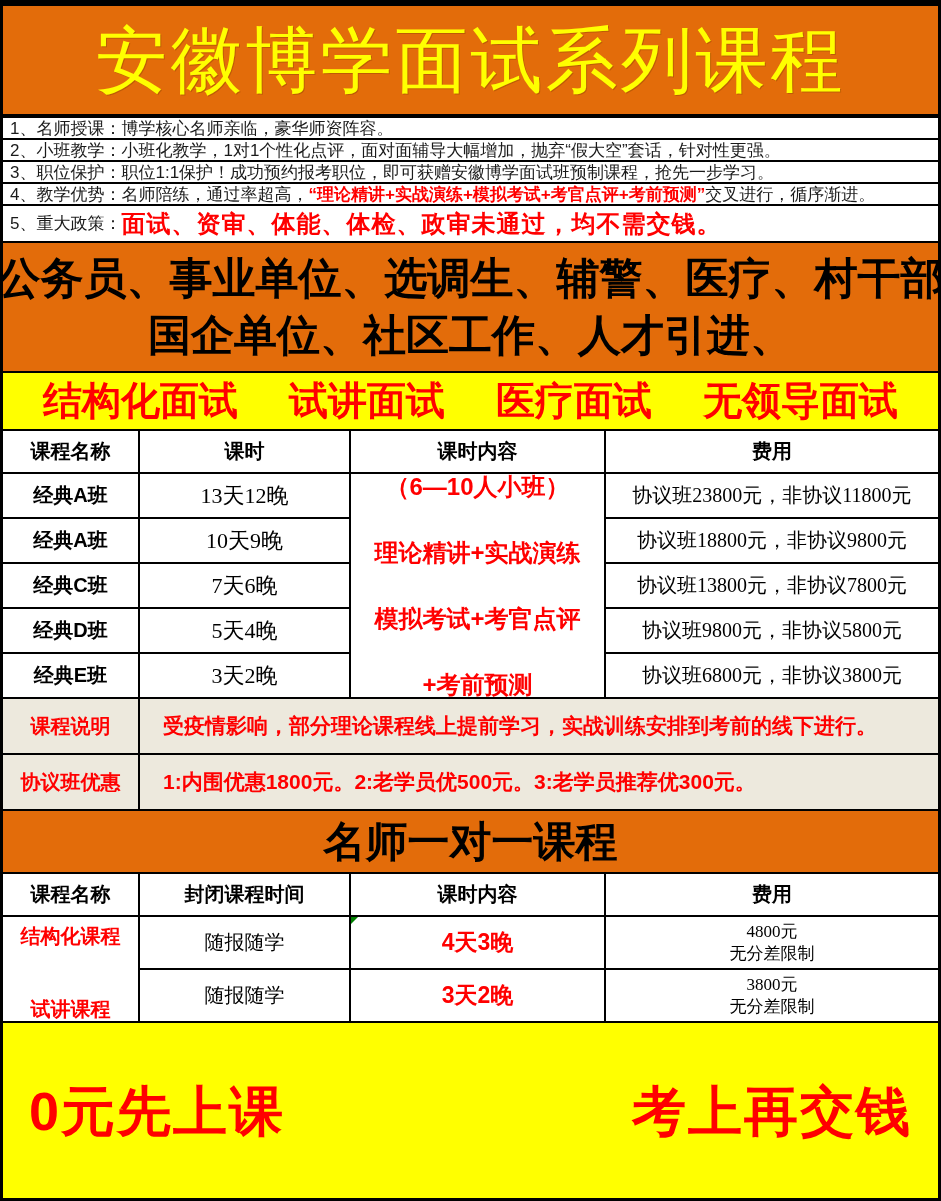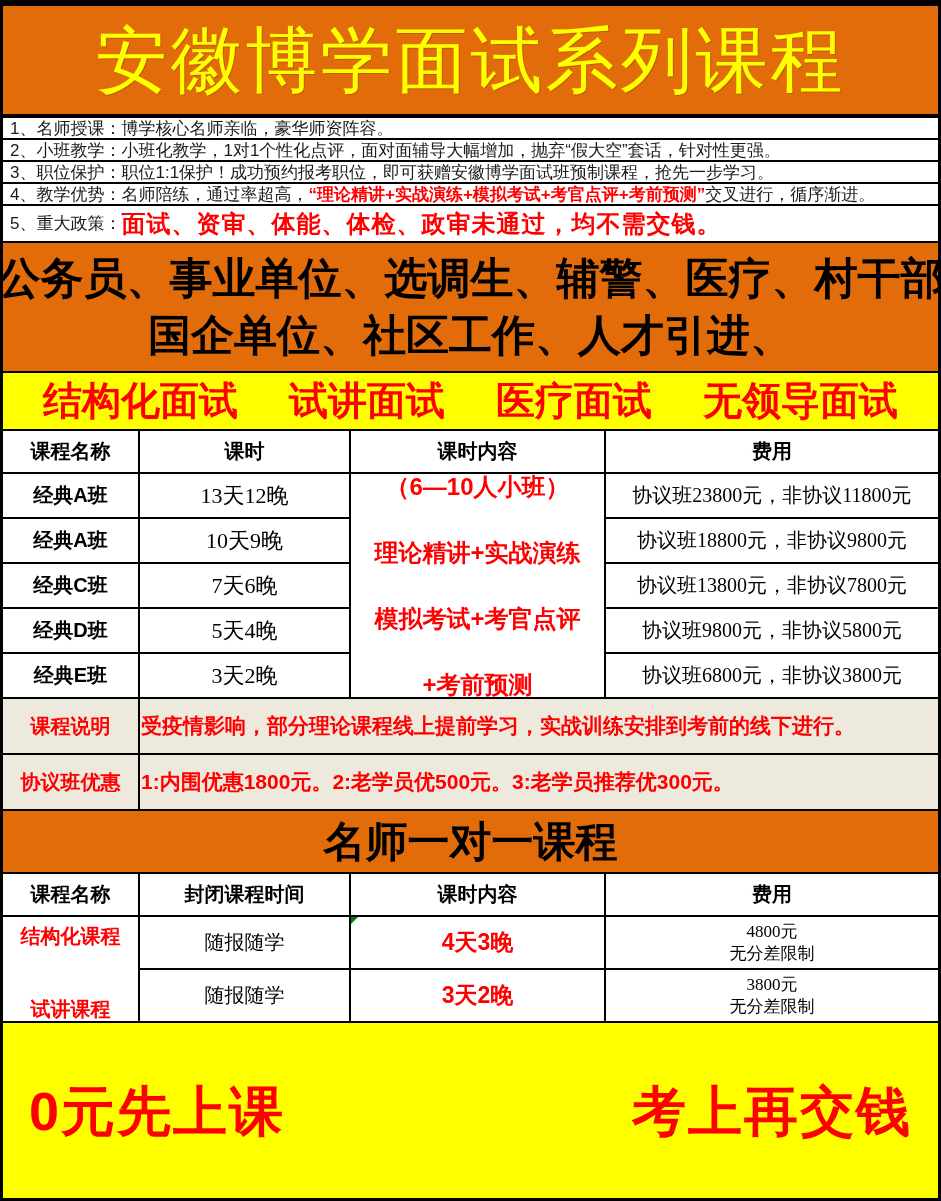--- a/index.html
+++ b/index.html
@@ -93,21 +93,21 @@
     display:grid; grid-template-columns:137px 1fr;
     height:56px; flex:0 0 56px;
     background:var(--beige); border-bottom:2px solid #000;
   }
   .note-row .label {
     border-right:2px solid #000;
     display:flex; align-items:center; justify-content:center;
     color:var(--red); font-weight:bold; font-size:20px;
   }
   .note-row .text {
-    display:flex; align-items:center; padding-left:1px;
+    display:flex; align-items:center; padding-left:23px;
     color:var(--red); font-weight:bold; font-size:21px; white-space:nowrap;
   }
   
   .one-title {
     height:63px; flex:0 0 63px;
     background:var(--orange); border-bottom:2px solid #000;
     display:flex; align-items:center; justify-content:center;
     color:#000; font-weight:bold; font-size:42px;
   }
   .t2-body {

